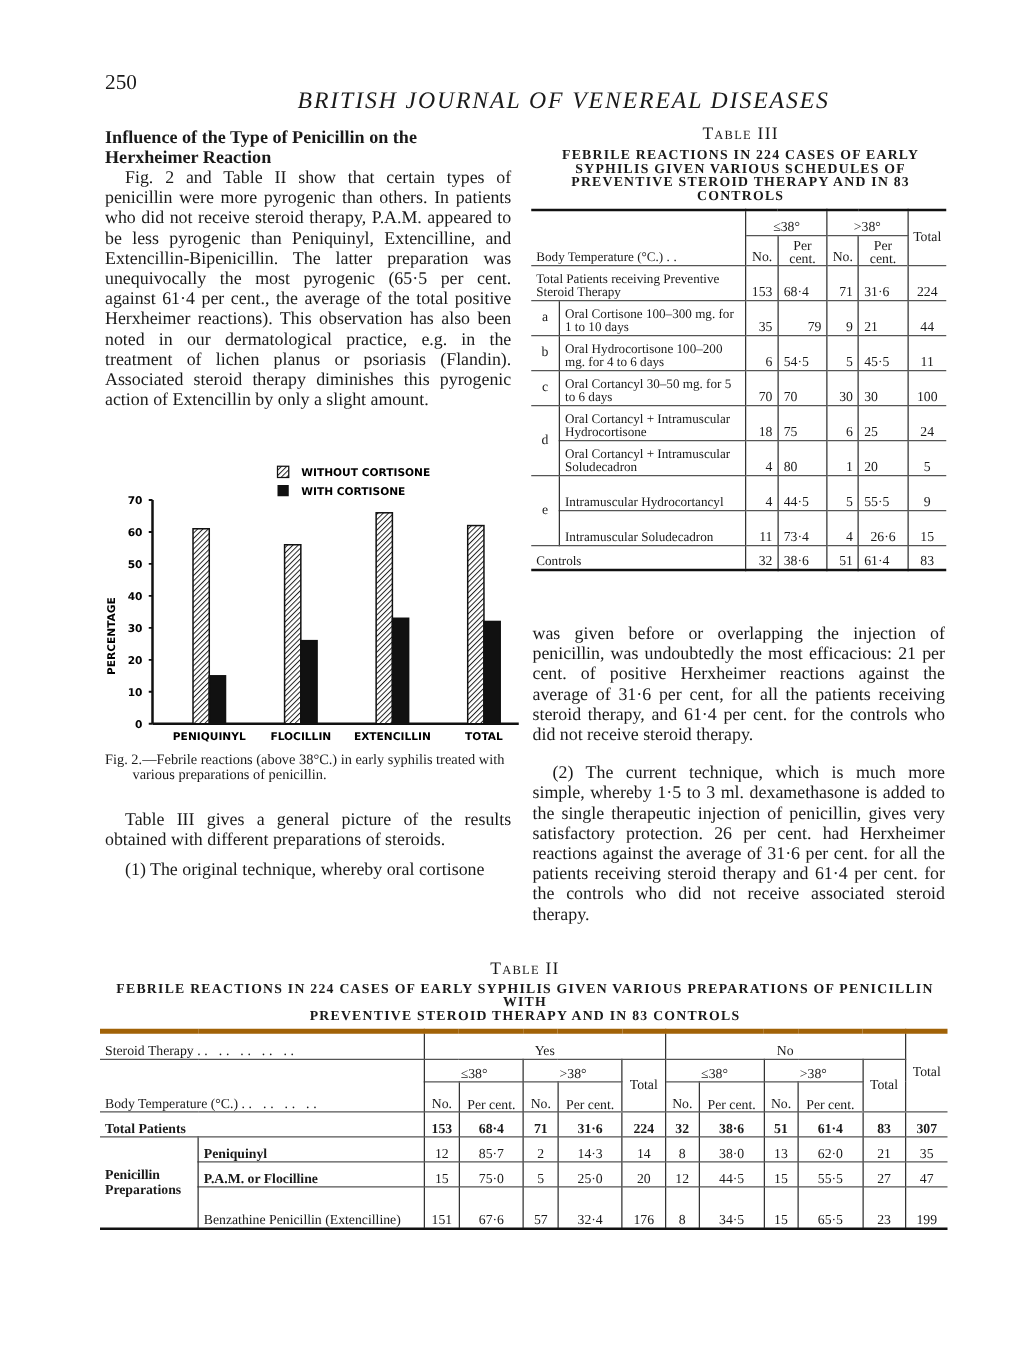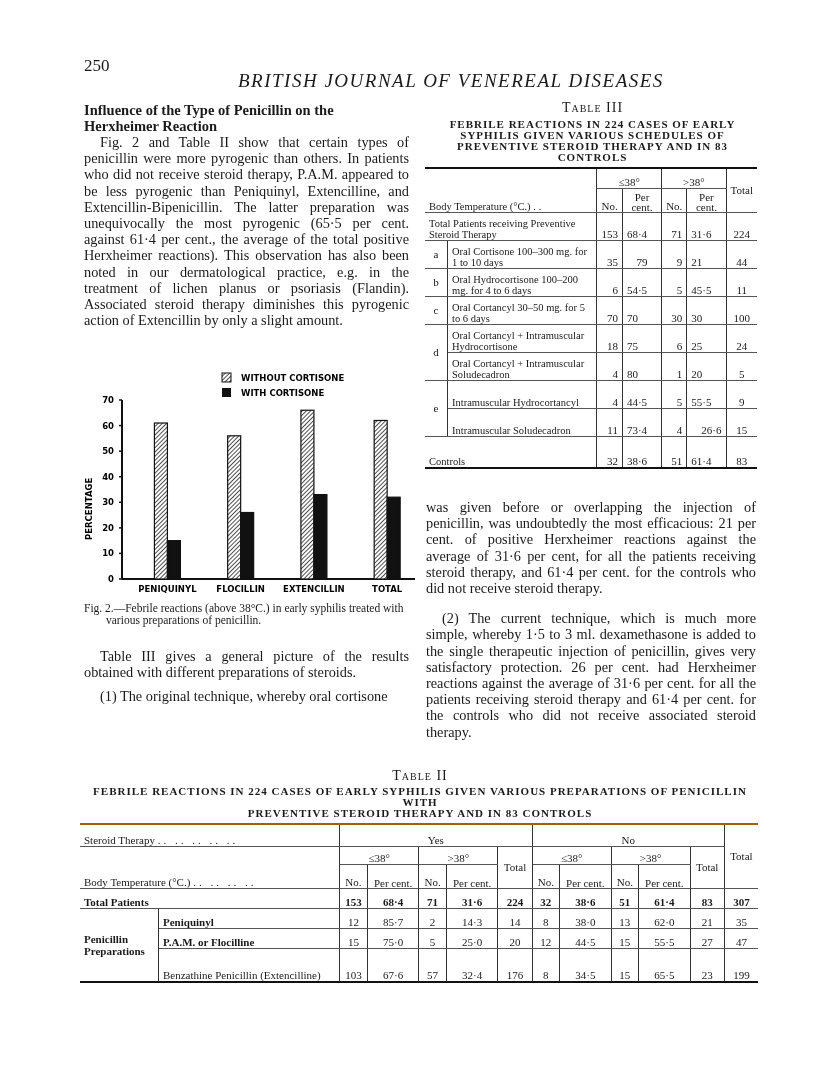--- a/index.html
+++ b/index.html
@@ -123,21 +123,21 @@
           <td class="r vr">153</td>
           <td class="r vr" style="text-align: left;">68·4</td>
           <td class="r vr">71</td>
           <td class="r vr" style="text-align: left;">31·6</td>
           <td class="c">224</td>
         </tr>
         <tr style="height: 28px;">
           <td rowspan="1" class="vr c" style="vertical-align: middle; width: 14px;">a</td>
           <td class="vr" style="font-size: 10.5px; line-height: 11px;">Oral Cortisone 100–300 mg. for 1 to 10 days</td>
           <td class="r vr">35</td>
-          <td class="r vr" style="text-align: center;">79</td>
+          <td class="r vr" style="text-align: right;">79</td>
           <td class="r vr">9</td>
           <td class="r vr" style="text-align: left;">21</td>
           <td class="c">44</td>
         </tr>
         <tr style="height: 28px;">
           <td rowspan="1" class="vr c" style="vertical-align: middle; width: 14px;">b</td>
           <td class="vr" style="font-size: 10.5px; line-height: 11px;">Oral Hydrocortisone 100–200 mg. for 4 to 6 days</td>
           <td class="r vr">6</td>
           <td class="r vr" style="text-align: left;">54·5</td>
           <td class="r vr">5</td>
@@ -177,45 +177,45 @@
           <td class="r vr" style="text-align: left;">44·5</td>
           <td class="r vr">5</td>
           <td class="r vr" style="text-align: left;">55·5</td>
           <td class="c">9</td>
         </tr>
         <tr style="height: 28px;">
           <td class="vr" style="font-size: 10.5px; line-height: 11px;">Intramuscular Soludecadron</td>
           <td class="r vr">11</td>
           <td class="r vr" style="text-align: left;">73·4</td>
           <td class="r vr">4</td>
-          <td class="r vr" style="text-align: right;">26·6</td>
+          <td class="r vr" style="text-align: center;">26·6</td>
           <td class="c">15</td>
         </tr>
-        <tr style="height: 32px;">
+        <tr style="height: 20px;">
           <td colspan="2" class="vr" style="font-size: 10.5px; line-height: 11px;">Controls</td>
           <td class="r vr">32</td>
           <td class="r vr" style="text-align: left;">38·6</td>
           <td class="r vr">51</td>
           <td class="r vr" style="text-align: left;">61·4</td>
           <td class="c">83</td>
         </tr>
       </tbody>
   </table>
 </div>
 
 <div class="col" style="left:426px;top:499px;width:330px;">
   <p class="noind">was given before or overlapping the injection of penicillin, was undoubtedly the most efficacious: 21 per cent. of positive Herxheimer reactions against the average of 31·6 per cent, for all the patients receiving steroid therapy, and 61·4 per cent. for the controls who did not receive steroid therapy.</p>
   <p style="margin-top:14px;">(2) The current technique, which is much more simple, whereby 1·5 to 3 ml. dexamethasone is added to the single therapeutic injection of penicillin, gives very satisfactory protection. 26 per cent. had Herxheimer reactions against the average of 31·6 per cent. for all the patients receiving steroid therapy and 61·4 per cent. for the controls who did not receive associated steroid therapy.</p>
 </div>
 
 <div class="abs" style="left:80px;top:768px;width:680px;">
   <div class="tbltitle">Table II</div>
   <div class="tblsub" style="margin-top:2px;">FEBRILE REACTIONS IN 224 CASES OF EARLY SYPHILIS GIVEN VARIOUS PREPARATIONS OF PENICILLIN WITH</div>
   <div class="tblsub">PREVENTIVE STEROID THERAPY AND IN 83 CONTROLS</div>
-  <table class="t3" style="width:678px;margin-top:4px;border-top:2px solid #a16207;border-bottom:2px solid #111;">
+  <table class="t3" style="width:678px;margin-top:4px;border-top:4px solid #a16207;border-bottom:2px solid #111;">
     <tbody>
         <tr style="height:22px;">
       <td colspan="2" class="vr"><span>Steroid Therapy</span> <span class="dots">.. .. .. .. ..</span></td>
       <td colspan="5" class="c vr">Yes</td>
       <td colspan="5" class="c vr">No</td>
       <td rowspan="3" class="c" style="vertical-align:middle;">Total</td>
     </tr>
     <tr style="height:18px;">
       <td colspan="2" rowspan="2" class="vr"><span>Body Temperature (°C.)</span> <span class="dots">.. .. .. ..</span></td>
       <td colspan="2" class="c vr">≤38°</td>
@@ -275,21 +275,21 @@
           <td class="c vr">20</td>
           <td class="c vr">12</td>
           <td class="c vr">44·5</td>
           <td class="c vr">15</td>
           <td class="c vr">55·5</td>
           <td class="c vr">27</td>
           <td class="c">47</td>
         </tr>
         <tr style="height: 34px;">
           <td class="vr" style="font-weight: normal;">Benzathine Penicillin (Extencilline)</td>
-          <td class="c vr">103</td>
+          <td class="c vr">151</td>
           <td class="c vr">67·6</td>
           <td class="c vr">57</td>
           <td class="c vr">32·4</td>
           <td class="c vr">176</td>
           <td class="c vr">8</td>
           <td class="c vr">34·5</td>
           <td class="c vr">15</td>
           <td class="c vr">65·5</td>
           <td class="c vr">23</td>
           <td class="c">199</td>

